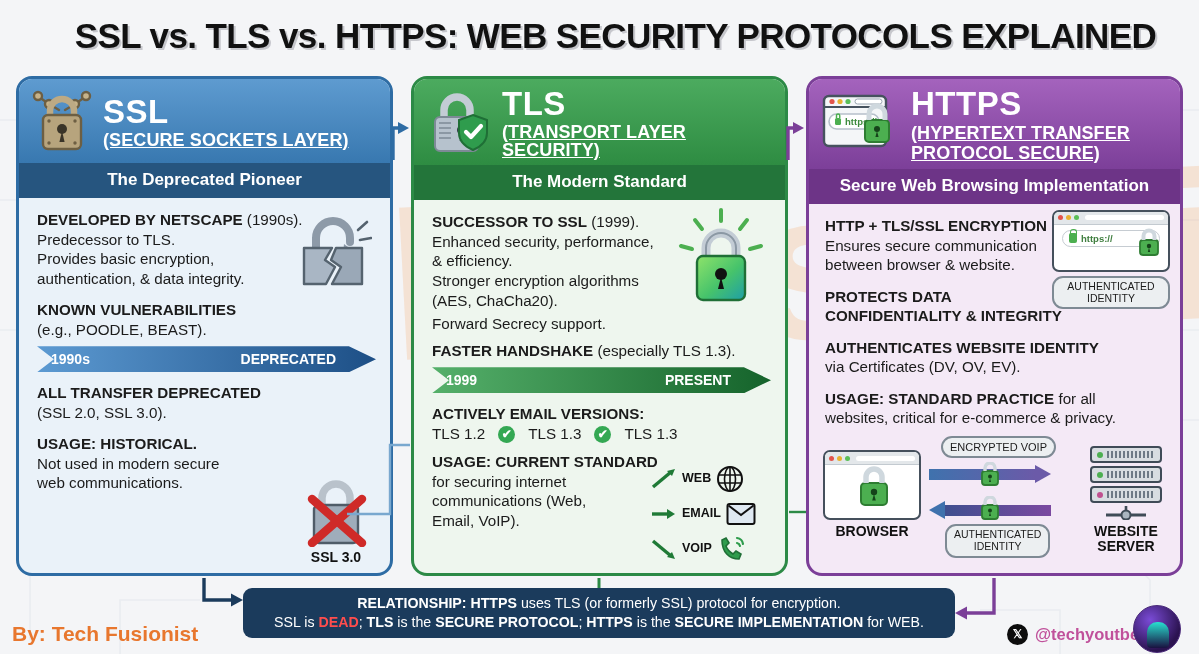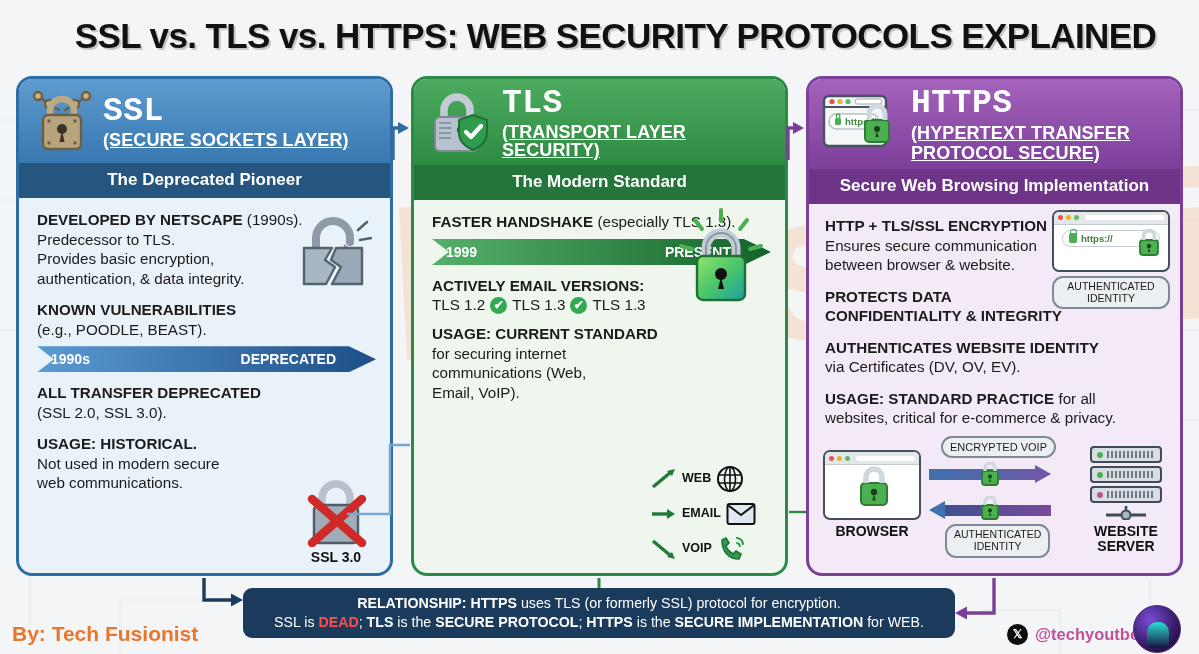--- a/index.html
+++ b/index.html
@@ -52,21 +52,21 @@
   .col-head {
     display:flex; align-items:center; gap:10px;
     padding:8px 10px 6px 12px;
     min-height:82px;
   }
   .col-ssl   .col-head { background:linear-gradient(180deg,#5e9bd0,#3878b0); }
   .col-tls   .col-head { background:linear-gradient(180deg,#4cab5f,#2e8c42); }
   .col-https .col-head { background:linear-gradient(180deg,#a463bd,#7c3f99); }
 
   .head-text { color:#fff; line-height:1.02; }
-  .head-title { font-size:33px; font-weight:bold; letter-spacing:.5px;font-family:Liberation Mono, monospace; }
+  .head-title { font-size:33px; font-weight:bold; letter-spacing:.5px; }
   .head-sub { font-size:18px; font-weight:bold; letter-spacing:.1px; margin-top:2px;text-decoration:underline; }
   .head-sub.two { line-height:1.12; }
 
   .col-band {
     text-align:center; color:#fff;
     font-size:17px; font-weight:bold;
     padding:7px 4px 8px;
   }
   .col-ssl   .col-band { background:#26557f; }
   .col-tls   .col-band { background:#23753a; }
@@ -313,33 +313,41 @@
       </svg>
     </span>
     <div class="head-text">
       <div class="head-title">TLS</div>
       <div class="head-sub">(TRANSPORT LAYER SECURITY)</div>
     </div>
   </div>
   <div class="col-band">The Modern Standard</div>
   <div class="col-body">
 
+    <div class="blk" style="margin-bottom:8px;">
+      <div class="line"><b>SUCCESSOR TO SSL</b><span> (1999).</span></div>
+      <div class="line">Enhanced security, performance,</div>
+      <div class="line">&amp; efficiency.</div>
+      <div class="line">Stronger encryption algorithms</div>
+      <div class="line">(AES, ChaCha20).</div>
+      <div class="line" style="margin-top:5px;">Forward Secrecy support.</div>
+    </div>
 
     <div class="blk" style="margin-bottom:2px;">
       <div class="line"><b>FASTER HANDSHAKE</b><span> (especially TLS 1.3).</span></div>
     </div>
 
     <div class="tl tl-tls">
       <span>1999</span>
       <span class="right">PRESENT</span>
     </div>
 
     <div class="blk" style="margin-bottom:10px;">
       <div class="line"><b>ACTIVELY EMAIL VERSIONS:</b></div>
-      <div class="line" style="display:flex; align-items:center; gap:5px;">
+      <div class="line" style="display:flex; align-items:center; gap:13px;">
         <span>TLS 1.2</span>
         <span class="check">✔</span>
         <span>TLS 1.3</span>
         <span class="check">✔</span>
         <span>TLS 1.3</span>
       </div>
     </div>
 
     <div class="blk">
       <div class="line"><b>USAGE: CURRENT STANDARD</b></div>

